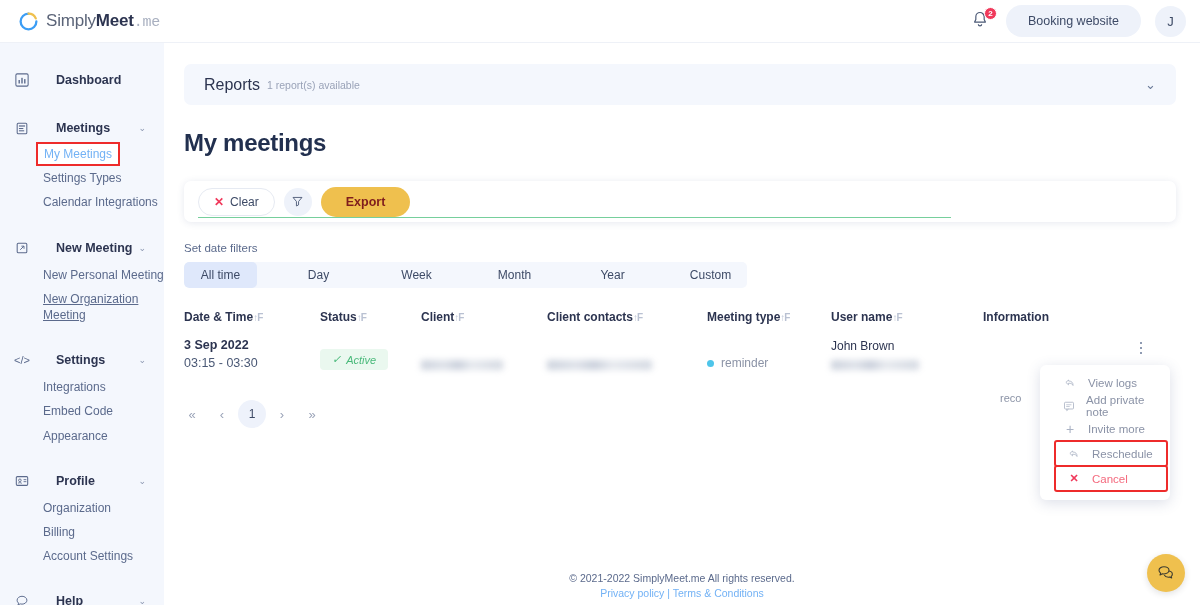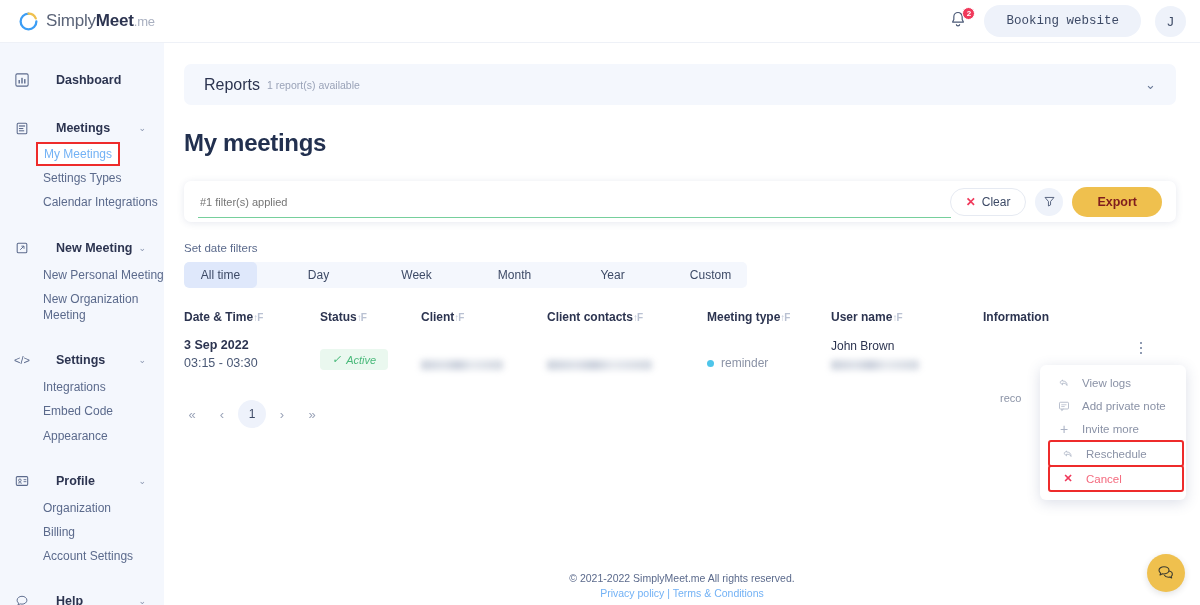--- a/index.html
+++ b/index.html
@@ -14,35 +14,35 @@
   
   .topbar {
     position: absolute; top: 0; left: 0; width: 1200px; height: 43px;
     background: #ffffff; display: flex; align-items: center;
     border-bottom: 1px solid #eef1f7;
   }
   .logo { display: flex; align-items: center; margin-left: 18px; }
   .logo-mark { width: 21px; height: 21px; position: relative; margin-right: 7px; }
   .logo-text { font-size: 17px; letter-spacing: -0.2px; color: #5b6478; }
   .logo-text .b { font-weight: bold; color: #2c3450; }
-  .logo-text .light { color: #a9b0c0; font-size: 13px; }
+  .logo-text .light { color: #a9b0c0; font-size: 15px; font-family: Liberation Mono, monospace; }
 
   .top-right { margin-left: auto; display: flex; align-items: center; gap: 14px; margin-right: 14px; }
   .bell-wrap { position: relative; width: 22px; height: 22px; cursor: pointer; }
   .badge {
     position: absolute; top: -3px; right: -5px;
     background: #f0395b; color: #fff; font-size: 8px; font-weight: bold;
     min-width: 13px; height: 13px; border-radius: 7px;
     display: flex; align-items: center; justify-content: center;
     border: 1.5px solid #fff;
   }
   .booking-btn {
     background: #eef2fa; color: #3d4a66; border: none; border-radius: 17px;
     padding: 9px 22px; font-size: 12.5px; cursor: pointer;
-    font-family: Liberation Mono, monospace;
+    font-family: Liberation Sans, sans-serif;
   }
   .avatar {
     width: 31px; height: 31px; border-radius: 50%; background: #eef2fa;
     color: #3d4a66; font-size: 13px; display: flex; align-items: center;
     justify-content: center; cursor: pointer;
   }
 
   
   .sidebar {
     position: absolute; top: 43px; left: 0; width: 164px; height: 562px;
@@ -155,23 +155,23 @@
   .kebab {
     position: absolute; right: 26px; top: 5px; width: 18px; height: 18px;
     display: flex; flex-direction: column; align-items: center; justify-content: center;
     gap: 2.5px; cursor: pointer;
   }
   .kebab i { width: 2.5px; height: 2.5px; border-radius: 50%; background: #6a7a99; display: block; }
   .reco-text { position: absolute; left: 836px; top: 58px; font-size: 11px; color: #8b93a6; }
 
   
   .menu {
-    position: absolute; left: 876px; top: 322px; width: 146px;
+    position: absolute; left: 876px; top: 322px; width: 130px;
     background: #fff; border-radius: 6px; box-shadow: 0 3px 14px rgba(60,80,130,0.18);
-    padding: 6px 0 8px 6px; z-index: 20;
+    padding: 6px 0 8px 12px; z-index: 20;
   }
   .menu-item {
     display: flex; align-items: center; height: 23px; padding: 0 10px;
     font-size: 11.5px; color: #8a92a6; cursor: pointer; position: relative;
   }
   .menu-item .mi-ico { width: 16px; color: #aab2c4; font-size: 11px; display: flex; justify-content: center; }
   .menu-item .mi-lbl { margin-left: 10px; }
   .menu-item.danger { color: #f46a7e; }
   .menu-item.danger .mi-ico { color: #f0395b; font-weight: bold; }
   .menu-hl { outline: 2px solid #ee2b2b; margin: 2px 4px; border-radius: 1px; }
@@ -274,21 +274,21 @@
           <svg width="14" height="14" viewBox="0 0 16 16">
               <rect x="2.5" y="2.5" width="11" height="11" rx="1.3" fill="none" stroke="#5b6a8c" stroke-width="1.2"></rect>
               <path d="M6 10l4-4M7.3 5.9h3v3" fill="none" stroke="#5b6a8c" stroke-width="1.1"></path>
             </svg>
         </span>
         <span class="lbl">New Meeting</span>
         <span class="chev">⌄</span>
       </div>
       <div class="nav-sub">
         <a>New Personal Meeting</a>
-        <a style="max-width:96px;">New Organization Meeting</a>
+        <a style="max-width:96px;text-decoration:underline;">New Organization Meeting</a>
       </div>
     </div>
     <div class="nav-spacer"></div>
 
     <div class="nav-group">
       <div class="nav-head">
         <span class="ico" style="font-size:11px;color:#5b6a8c;">&lt;/&gt;</span>
         <span class="lbl">Settings</span>
         <span class="chev">⌄</span>
       </div>
@@ -340,21 +340,20 @@
 
     <div class="reports-bar">
       <span class="reports-title">Reports</span>
       <span class="reports-sub">1 report(s) available</span>
       <span class="reports-chev">⌄</span>
     </div>
 
     <h1 class="page-title">My meetings</h1>
 
     <div class="filter-card">
-      <input class="filter-input" placeholder="#1 filter(s) applied" style="">
       <div class="filter-underline"></div>
       <button class="clear-btn">
         <span class="clear-x">✕</span>
         <span>Clear</span>
       </button>
       <button class="funnel-btn">
         <svg width="13" height="13" viewBox="0 0 16 16">
             <path d="M2.5 3h11l-4.2 5v4.2l-2.6 1.3V8z" fill="none" stroke="#4a5875" stroke-width="1.1" stroke-linejoin="round"></path>
           </svg>
       </button>

